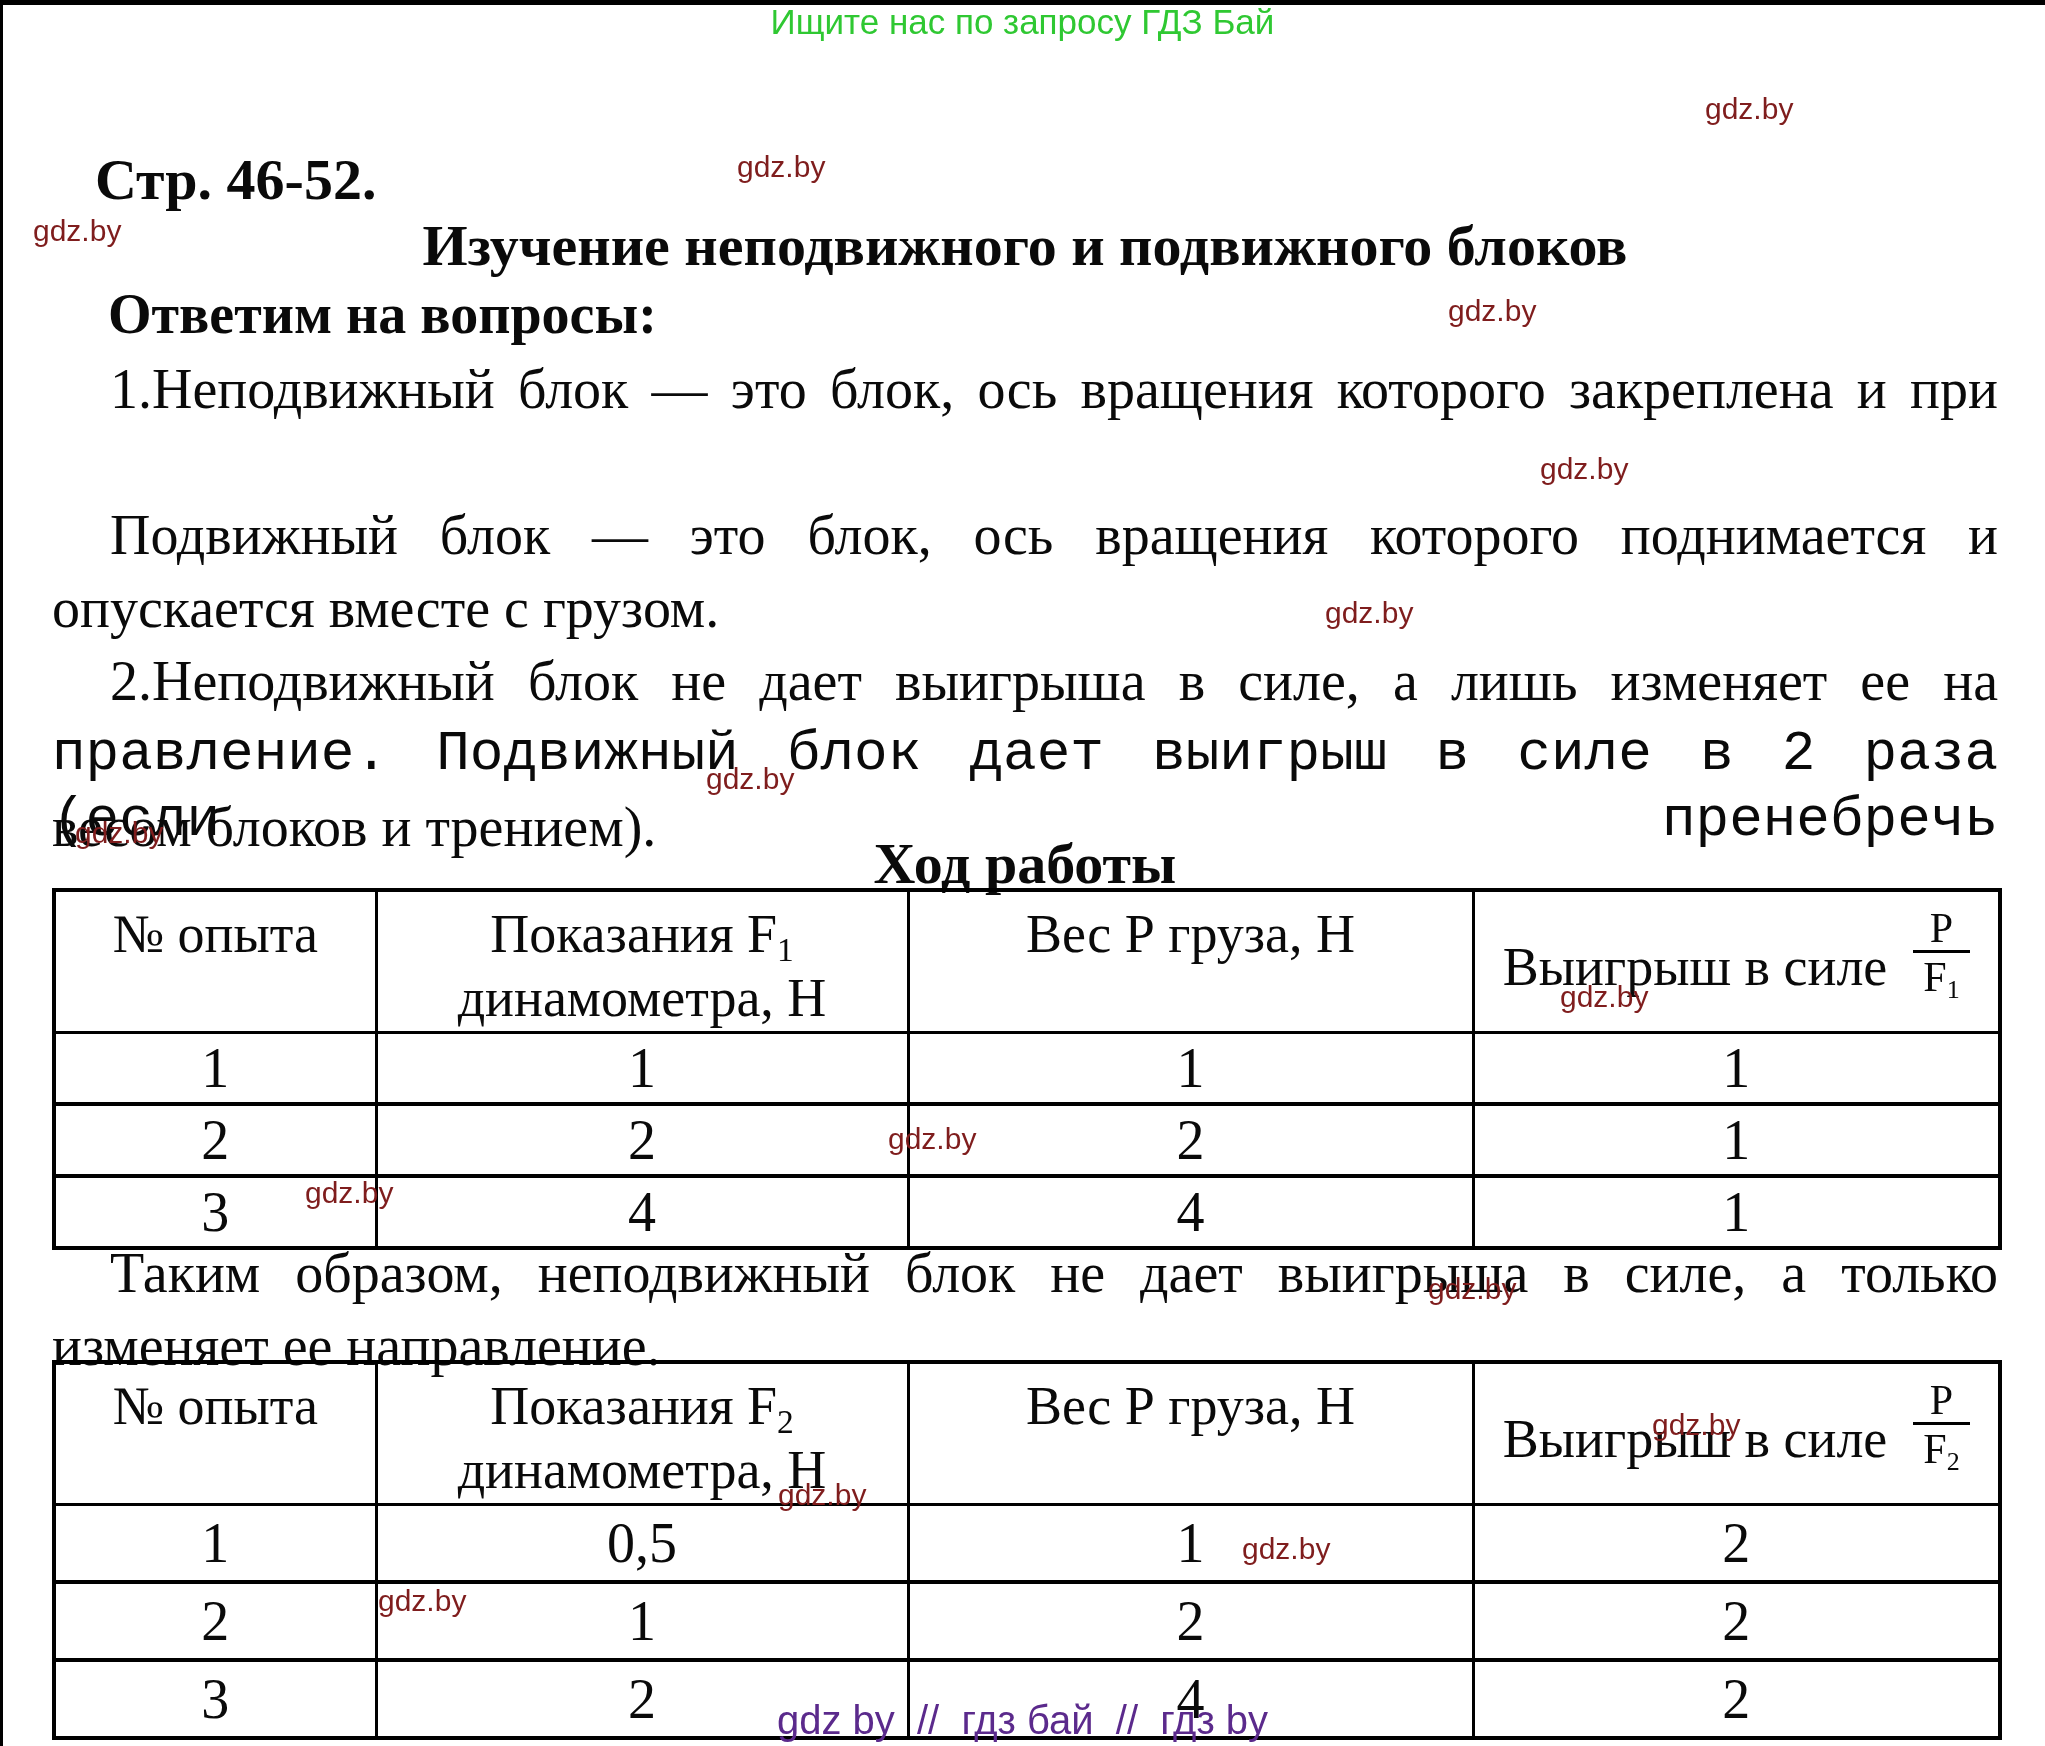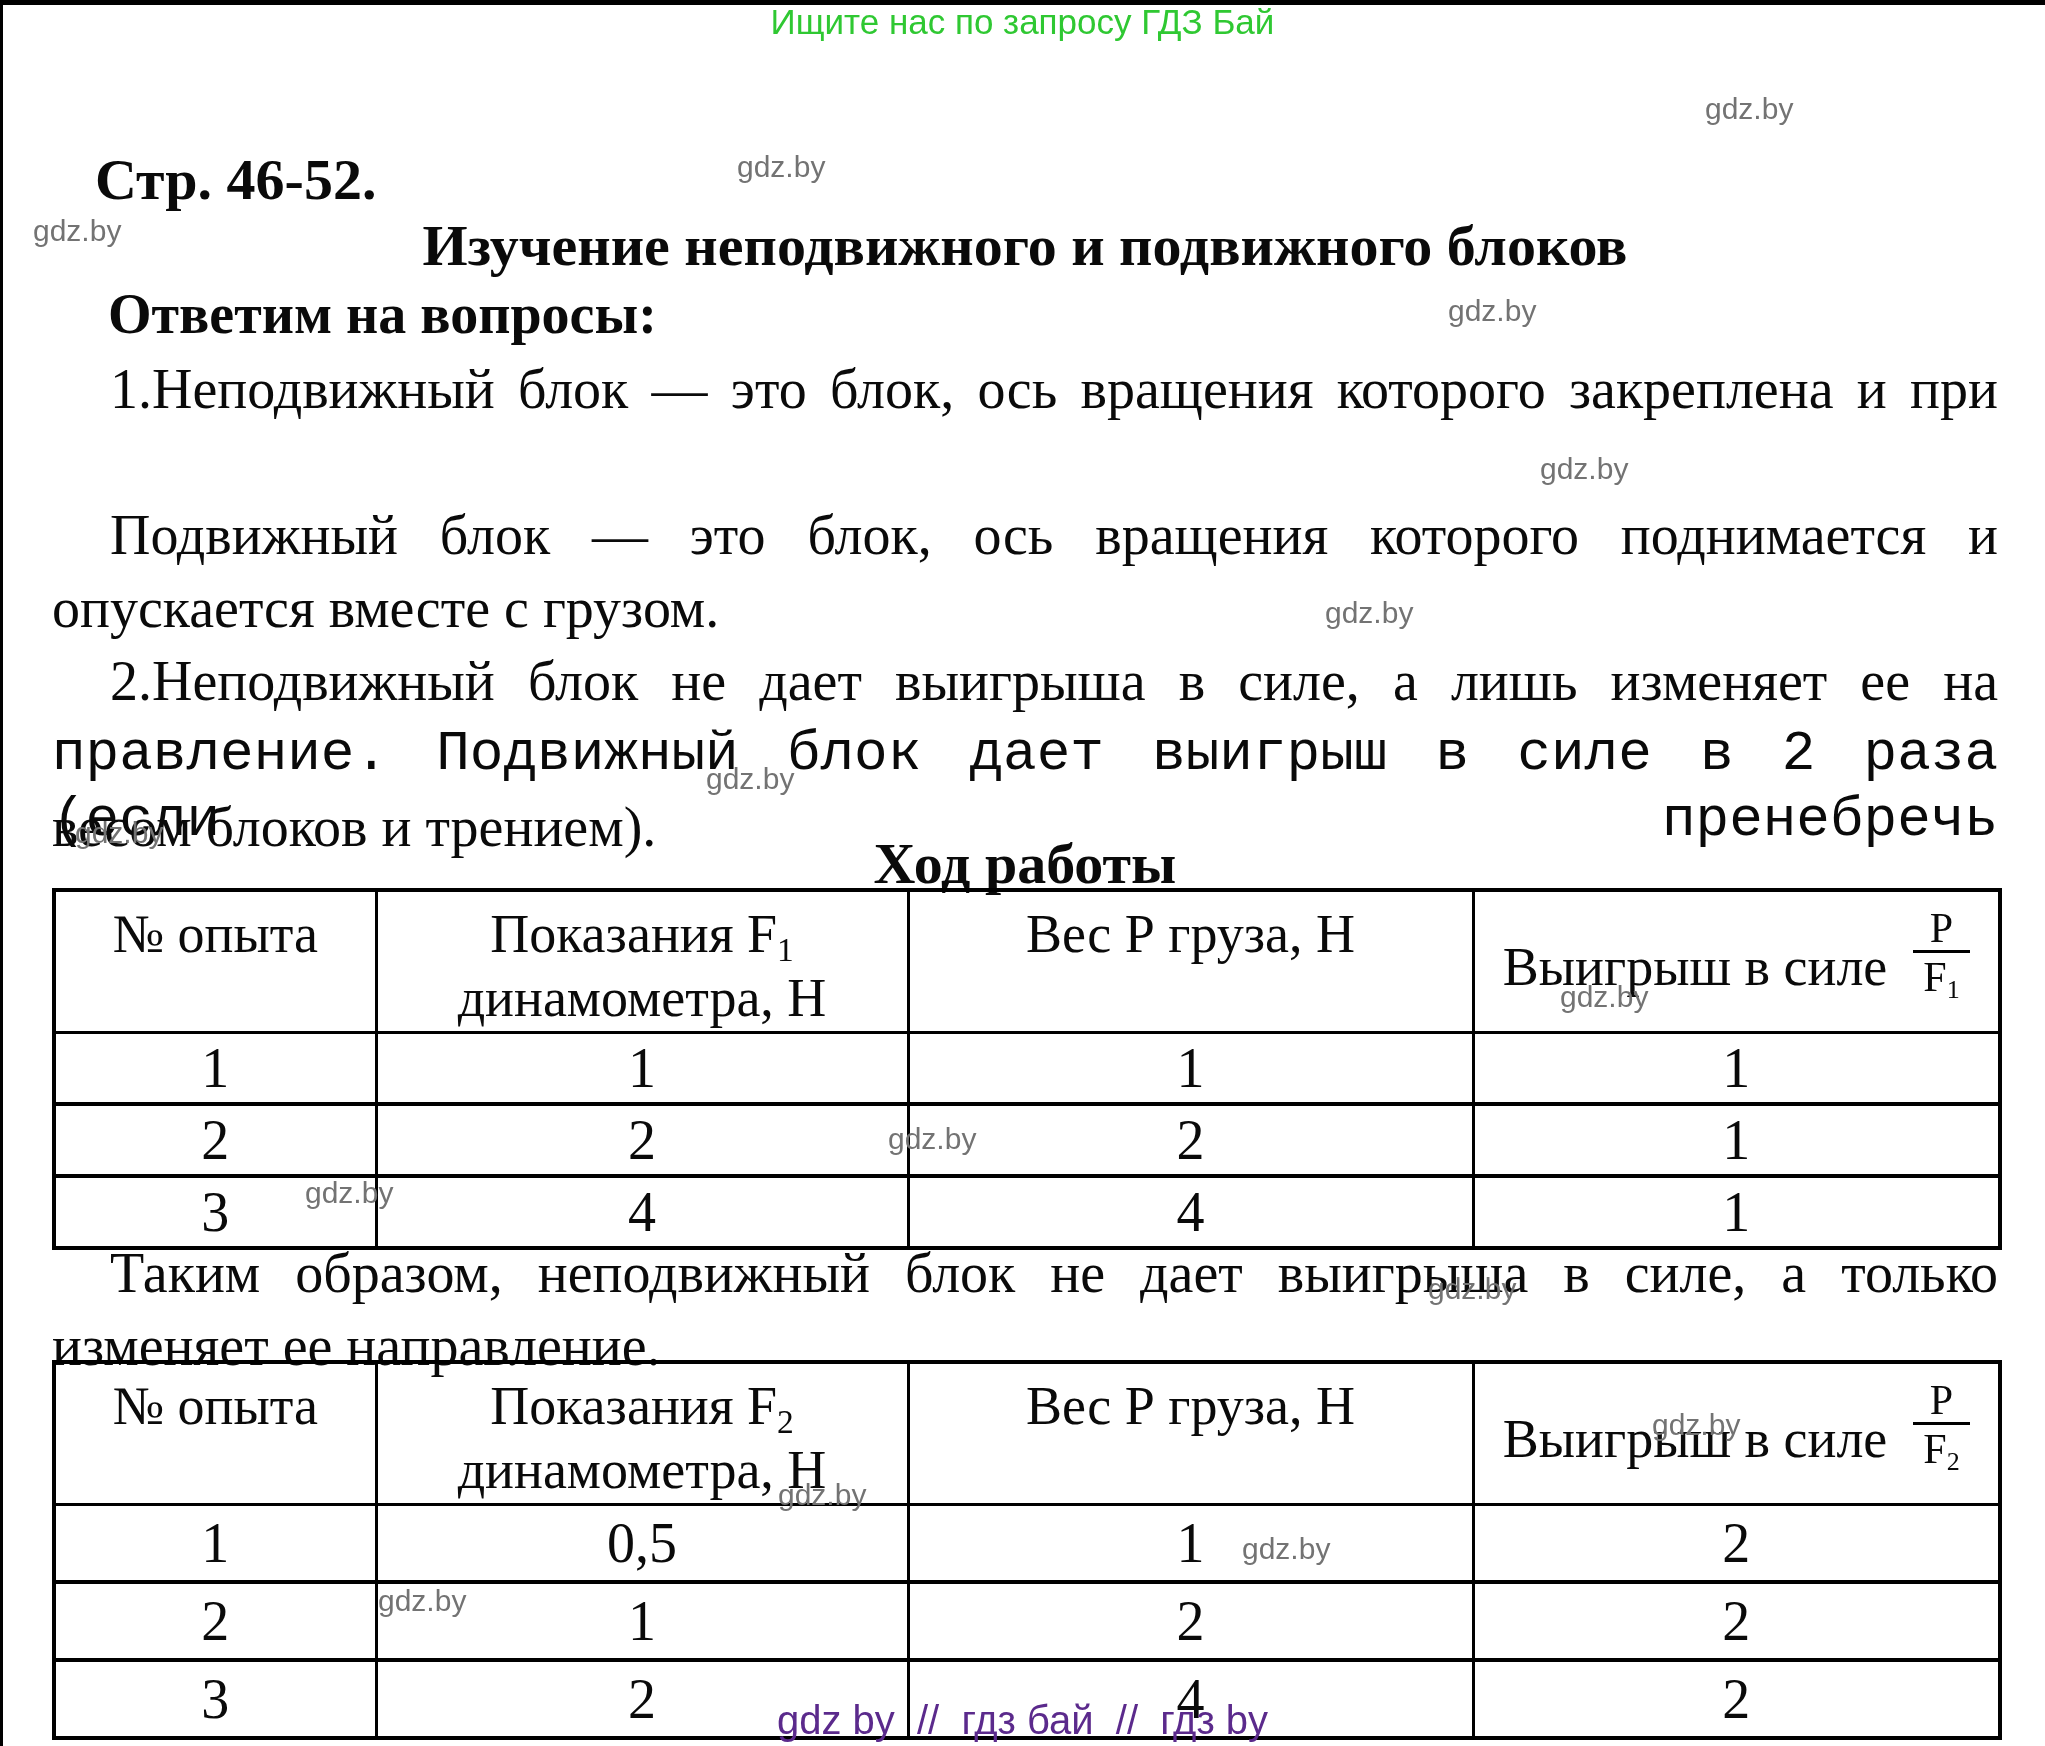--- a/index.html
+++ b/index.html
@@ -20,21 +20,21 @@
     font-weight:700; font-size:58px; }
   .h-questions { position:absolute; left:108px; top:282px; font-weight:700; font-size:56px; }
   .h-work { position:absolute; left:52px; top:830px; width:1946px; text-align:center;
     font-weight:700; font-size:58px; }
 
   .line { position:absolute; left:52px; width:1946px; font-size:56px; line-height:66px; white-space:normal; }
   .jl { text-align:justify; text-align-last:justify; }
   .ind { text-indent:58px; }
 
   .wm { position:absolute; font-family:"Liberation Sans","DejaVu Sans",sans-serif;
-    font-size:30px; color:#737373; white-space:nowrap; }
+    font-size:30px; color:#7f1d1d; white-space:nowrap; }
 
   table.res { position:absolute; left:52px; border-collapse:collapse; table-layout:fixed;
     width:1946px; border:4px solid #000; }
   table.res th, table.res td { border:3px solid #000; }
   table.res th { vertical-align:top; text-align:center; font-weight:400;
     font-size:54px; line-height:64px; padding-top:10px; }
   table.res td { text-align:center; vertical-align:middle; font-size:56px; line-height:1; }
   table.res tr.data td { border-top:4px solid #000; }
   #table1 th { height:112px; }
   #table1 td { height:66px; }

